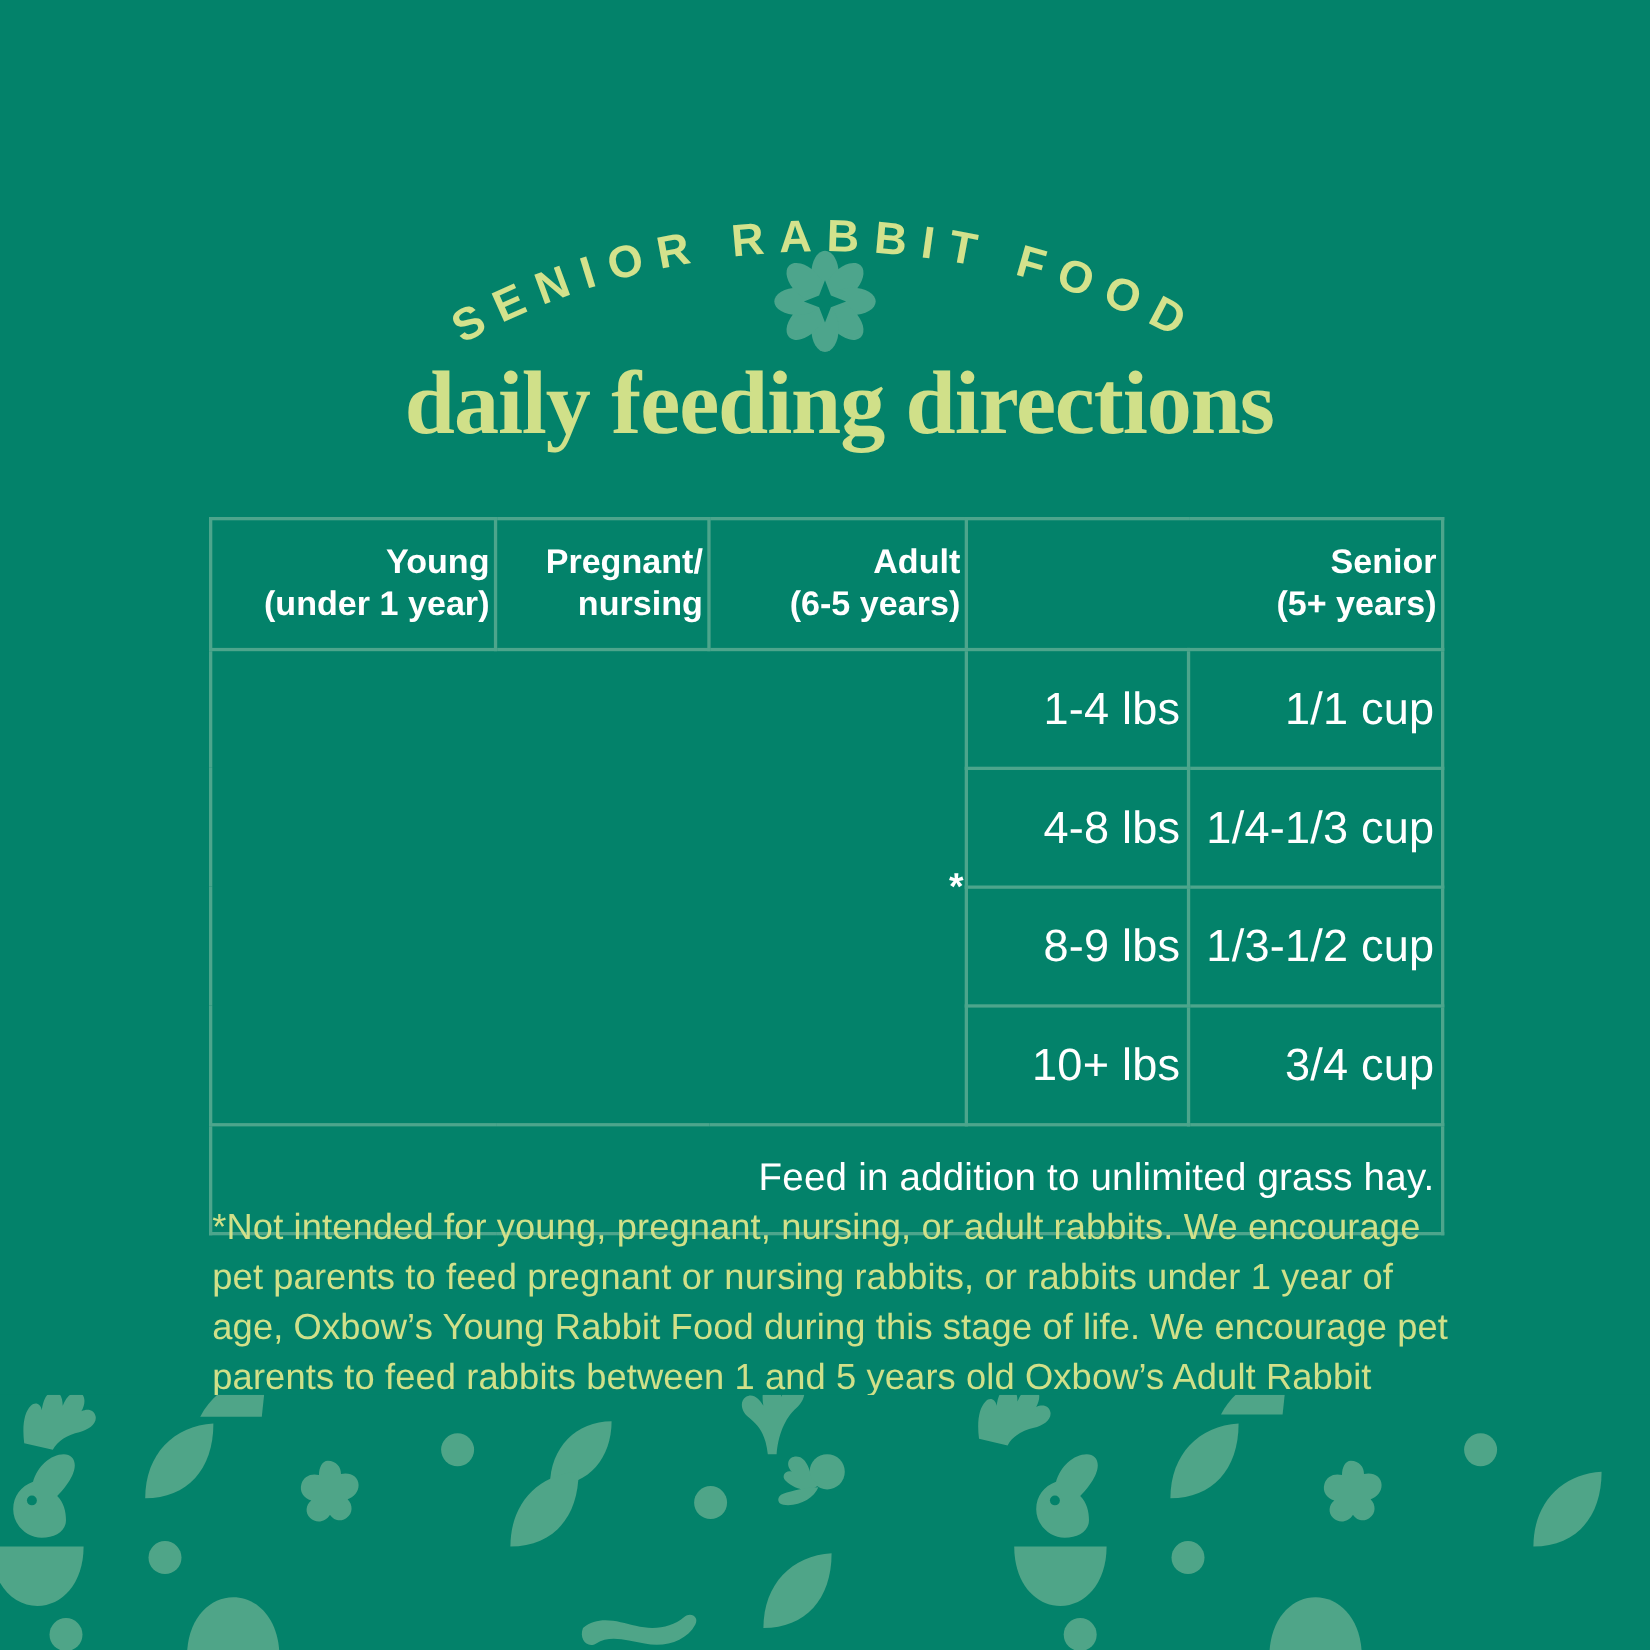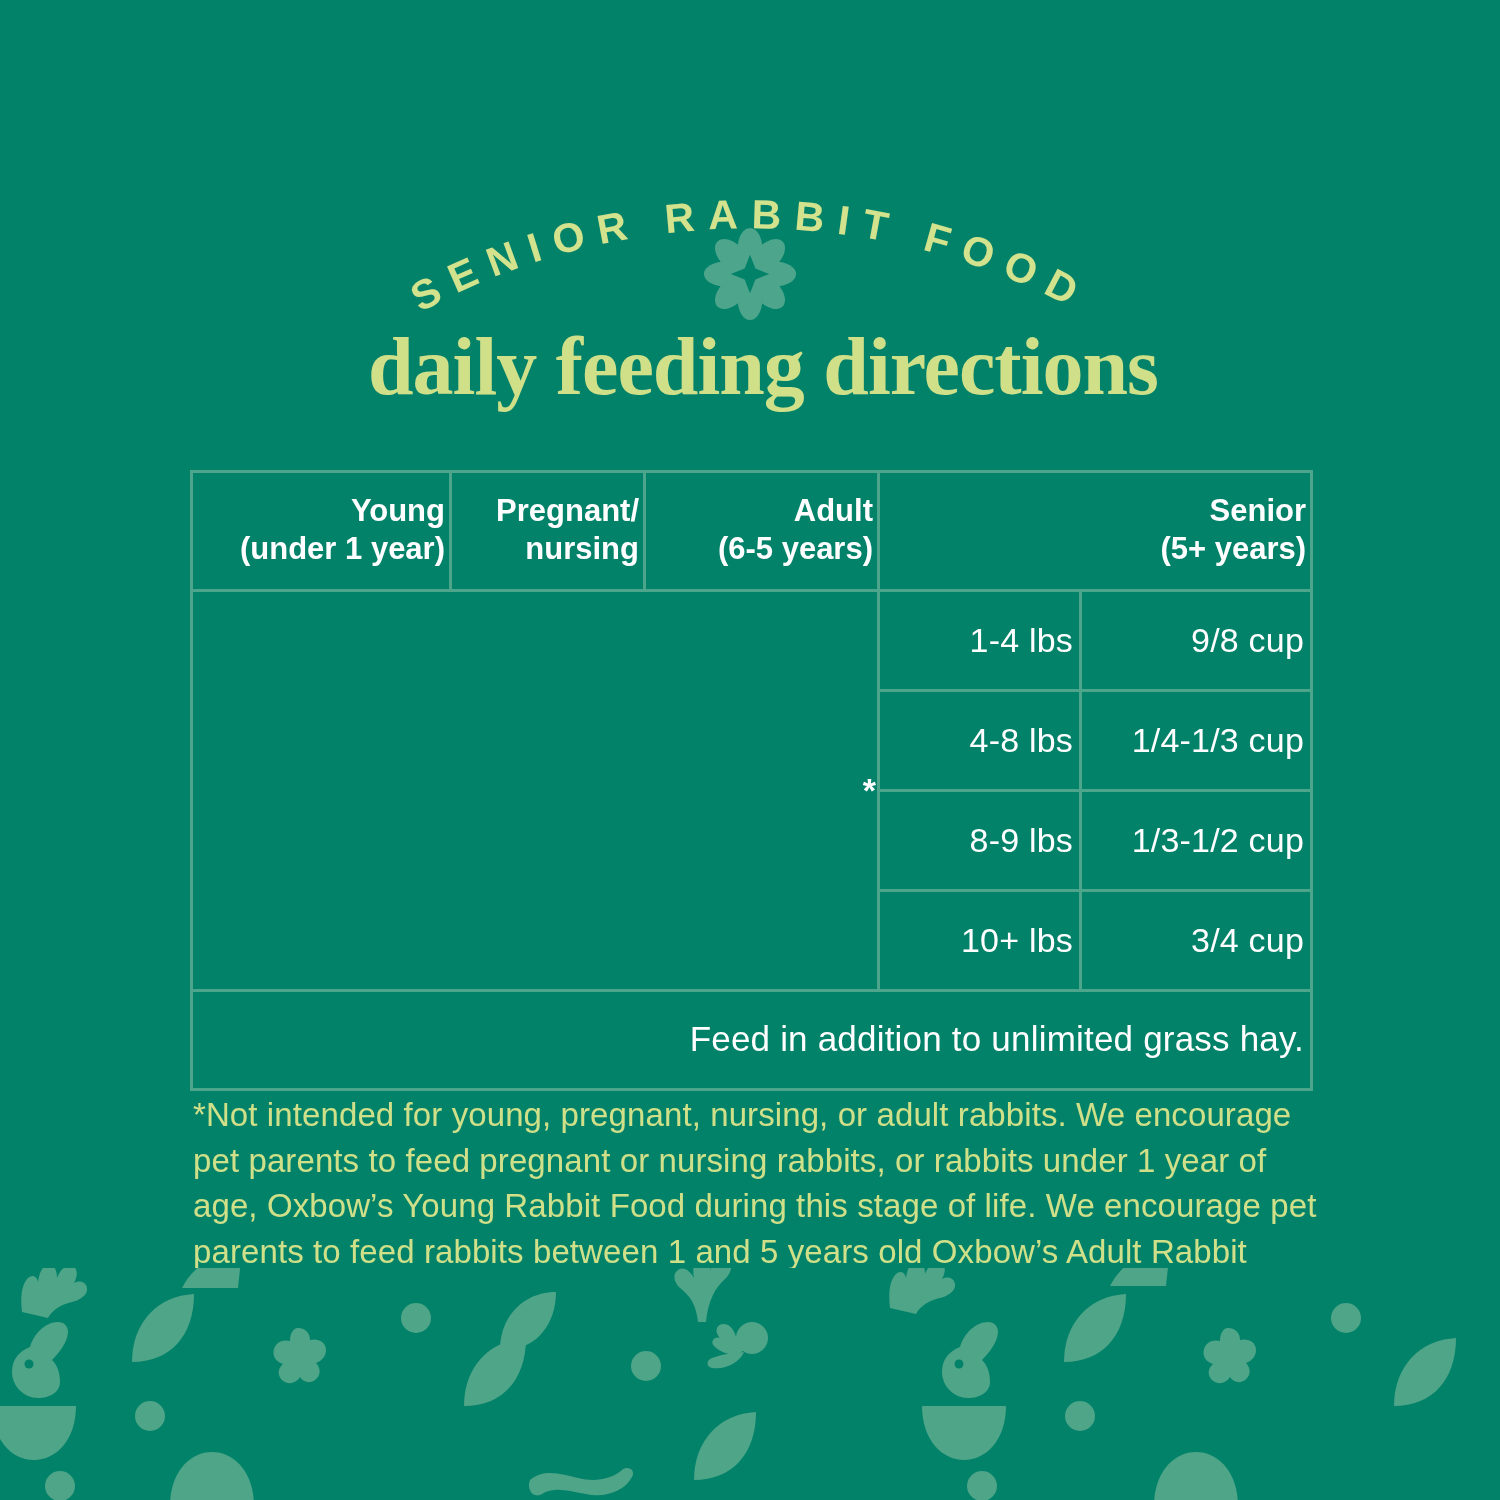--- a/index.html
+++ b/index.html
@@ -79,21 +79,21 @@
     font-size: 31px;
     line-height: 1.22;
     padding: 19px 4px 21px;
   }
   .star-cell {
     font-size: 34px;
     font-weight: 700;
     line-height: 1;
   }
   .dat {
-    font-size: 34px;
+    font-size: 41px;
     font-weight: 400;
     padding: 29px 6px;
     letter-spacing: 0.2px;
   }
   .footrow {
     font-size: 35px;
     font-weight: 400;
     padding: 27px 6px 29px;
     letter-spacing: 0.2px;
   }
@@ -184,21 +184,21 @@
         </td>
         <td class="hdr" colspan="2">
           <span>Senior</span><br>
           <span>(5+ years)</span>
         </td>
       </tr>
 
       <tr>
         <td class="star-cell" colspan="3" rowspan="4">*</td>
         <td class="dat">1-4 lbs</td>
-        <td class="dat">9/8 cup</td>
+        <td class="dat">1/1 cup</td>
       </tr>
       <tr>
         <td class="dat">4-8 lbs</td>
         <td class="dat">1/4-1/3 cup</td>
       </tr>
       <tr>
         <td class="dat">8-9 lbs</td>
         <td class="dat">1/3-1/2 cup</td>
       </tr>
       <tr>

